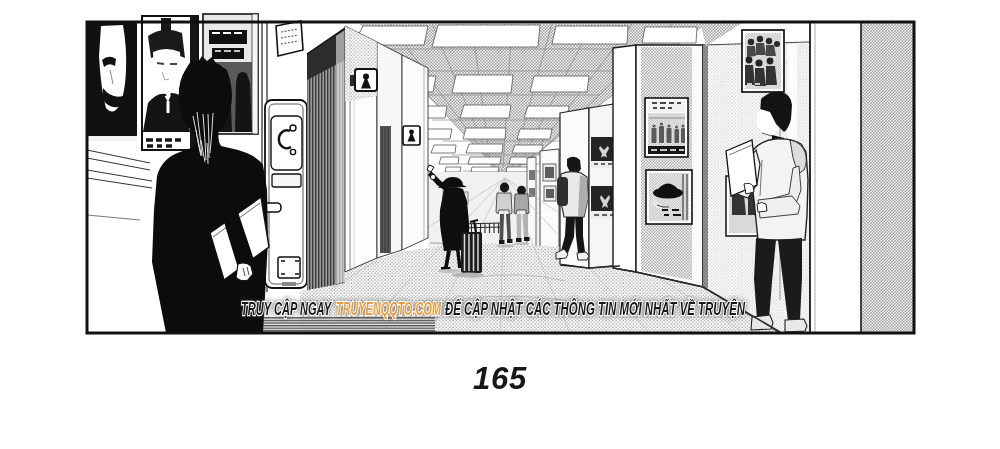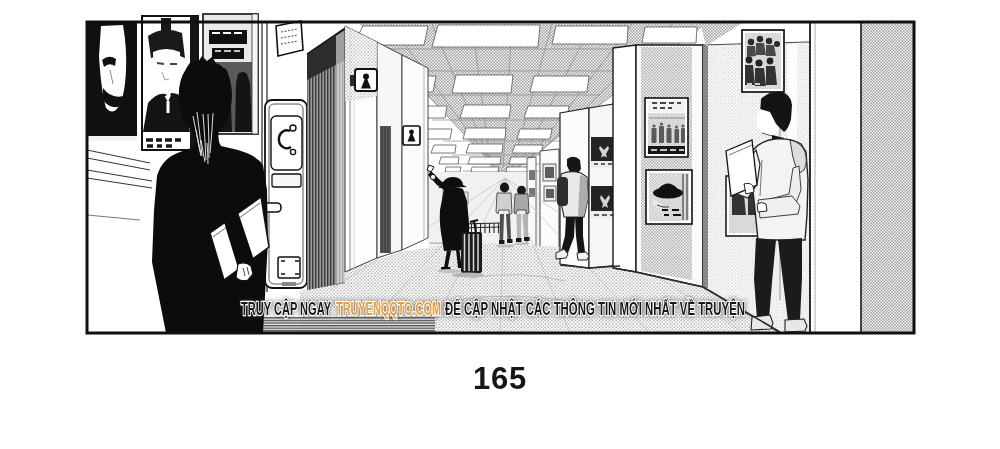--- a/index.html
+++ b/index.html
@@ -1,16 +1,16 @@
 <!DOCTYPE html>
 <html><head>
 <meta charset="utf-8">
 <style>
 html,body{margin:0;padding:0;background:#fff;}
-#page{position:relative;width:1000px;height:399px;background:#22c55e;font-family:"Liberation Sans",sans-serif;}
+#page{position:relative;width:1000px;height:399px;background:#22c55e;font-family:"Liberation Sans",sans-serif;font-style:italic;}
 </style>
 </head>
 <body>
 <div id="page">
 <svg width="1000" height="449" viewBox="0 0 1000 449">
 <defs>
 <pattern id="dotsF" width="3.4" height="3.4" patternUnits="userSpaceOnUse">
   <rect width="3.4" height="3.4" fill="#ffffff"></rect>
   <circle cx="1" cy="1" r="0.72" fill="#9a9a9a"></circle>
   <circle cx="2.7" cy="2.7" r="0.72" fill="#ababab"></circle>

